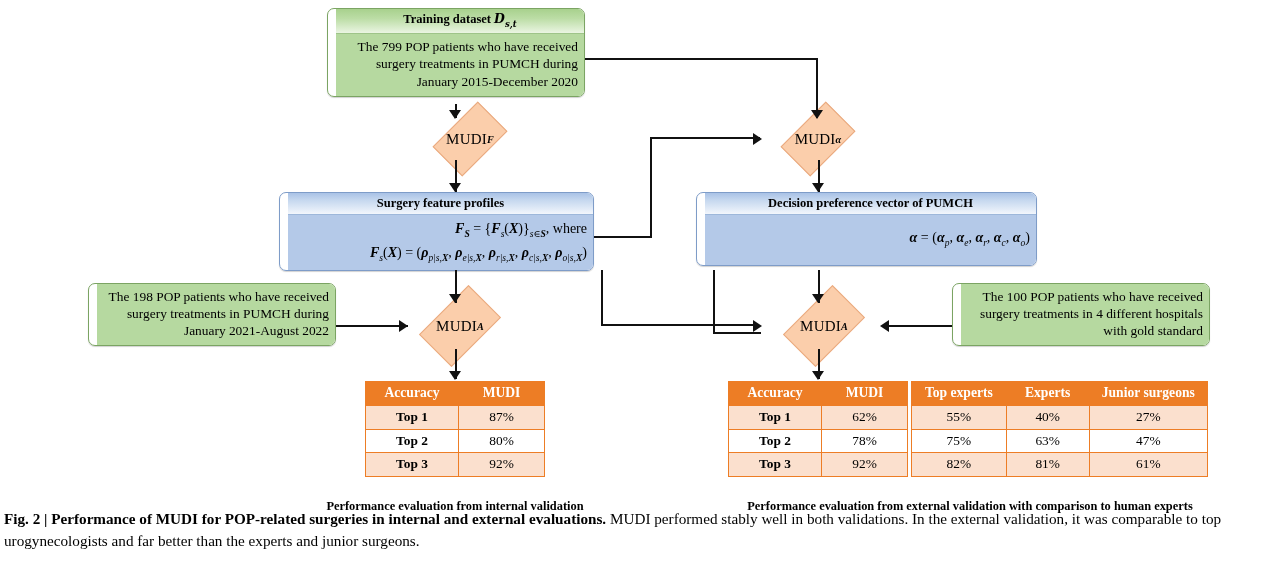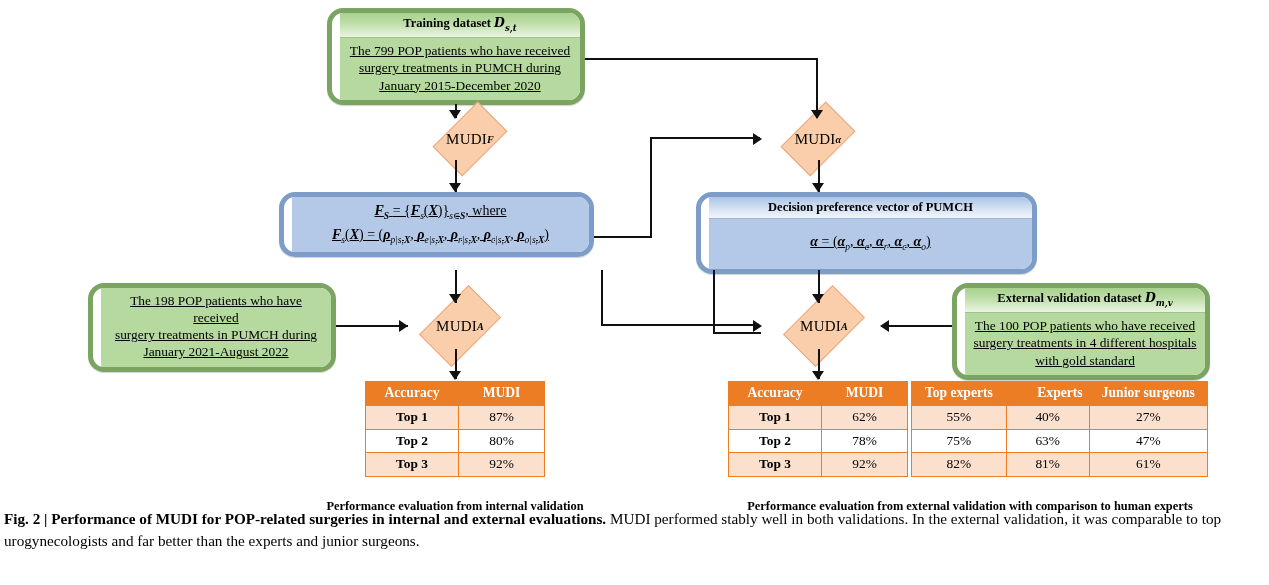--- a/index.html
+++ b/index.html
@@ -4,25 +4,25 @@
 <style>
   html,body{margin:0;padding:0;background:#ffffff;}
   body{width:1269px;height:585px;position:relative;
        font-family:"Liberation Serif","DejaVu Serif",serif;color:#000;}
   #figure{position:absolute;left:0;top:0;width:1269px;height:489px;}
 
   
   .node{position:absolute;box-sizing:border-box;}
 
   
-  .box{border-radius:16px;overflow:hidden;border:5px solid #22c55e;
+  .box{border-radius:7px;overflow:hidden;border:1px solid #22c55e;
        box-shadow:0 1px 1px rgba(0,0,0,.18);padding-left:8px;}
   .box .hd{font-weight:bold;text-align:center;line-height:1.15;
            padding:3px 4px 4px;font-size:12.5px;}
-  .box .bd{text-align:center;line-height:1.28;padding:4px 6px 6px;font-size:13.4px;text-decoration:underline;}
+  .box .bd{text-align:right;line-height:1.28;padding:4px 6px 6px;font-size:13.4px;}
 
   .green{border-color:#7ba463;}
   .green .hd{background:linear-gradient(to bottom,#a8d18d 0%,#bcdda6 40%,#eaf5e2 100%);
              border-bottom:1px solid #9ec489;}
   .green .bd{background:#b6d9a0;}
 
   .blue{border-color:#7e9cc8;}
   .blue .hd{background:linear-gradient(to bottom,#a9c2e6 0%,#c6d8ef 35%,#f2f6fc 100%);
             border-bottom:1px solid #9db7da;}
   .blue .bd{background:#b4c9e8;}
@@ -91,32 +91,29 @@
 
   <div class="node box green" style="left:88px;top:283px;width:248px;">
     <div class="bd">
       <div>The 198 POP  patients who have received</div>
       <div>surgery treatments in PUMCH during</div>
       <div>January 2021-August 2022</div>
     </div>
   </div>
 
   <div class="node box green" style="left:952px;top:283px;width:258px;">
-    <div class="hd">
-      <span>External validation dataset</span>
-      <span class="cal"> <span>D</span><sub class="mi">m,v</sub></span>
-    </div>
     <div class="bd">
       <div>The 100 POP  patients who have received</div>
       <div>surgery treatments in 4 different hospitals</div>
       <div>with gold standard</div>
     </div>
   </div>
 
   <div class="node box blue" style="left:279px;top:192px;width:315px;">
+    <div class="hd">Surgery feature profiles</div>
     <div class="bd" style="padding-top:5px;">
       <div style="font-size:14px;">
         <span class="bi">F</span><sub class="bi">S</sub>
         <span> = {</span><span class="bi">F</span><sub class="mi">s</sub><span>(</span><span class="bi">X</span><span>)}</span><sub class="mi">s∈<b>S</b></sub><span>, where</span>
       </div>
       <div style="font-size:14px;margin-top:4px;">
         <span class="bi">F</span><sub class="mi">s</sub><span>(</span><span class="bi">X</span><span>) = (</span><span class="bi">ρ</span><sub class="mi">p|s,<b>X</b></sub><span>, </span><span class="bi">ρ</span><sub class="mi">e|s,<b>X</b></sub><span>, </span><span class="bi">ρ</span><sub class="mi">r|s,<b>X</b></sub><span>, </span><span class="bi">ρ</span><sub class="mi">c|s,<b>X</b></sub><span>, </span><span class="bi">ρ</span><sub class="mi">o|s,<b>X</b></sub><span>)</span>
       </div>
     </div>
   </div>
@@ -244,21 +241,21 @@
       <td class="lab">Top 3</td>
       <td>92%</td>
     </tr>
   </tbody>
     </table>
 
   <table class="rtable" style="left:911px;top:381px;width:297px;">
     <tbody>
         <tr>
       <th style="width:32%;">Top experts</th>
-      <th style="width:28%;text-align:right;">Experts</th>
+      <th style="width:28%;">Experts</th>
       <th>Junior surgeons</th>
     </tr>
     <tr class="odd">
       <td>55%</td>
       <td>40%</td>
       <td>27%</td>
     </tr>
     <tr class="even">
       <td>75%</td>
       <td>63%</td>

